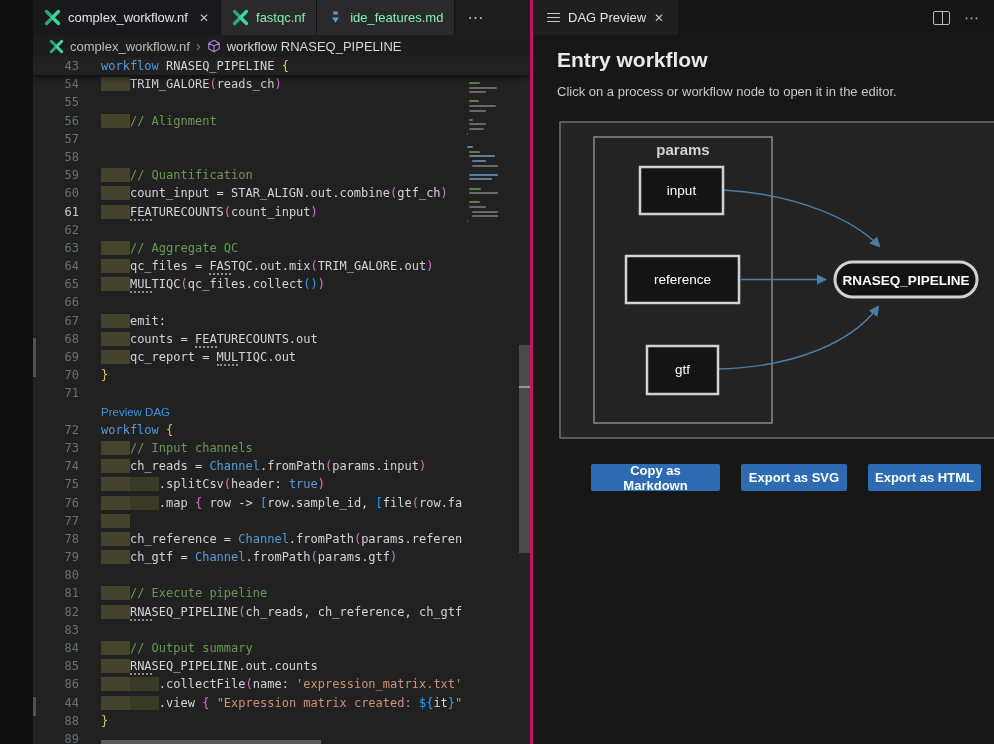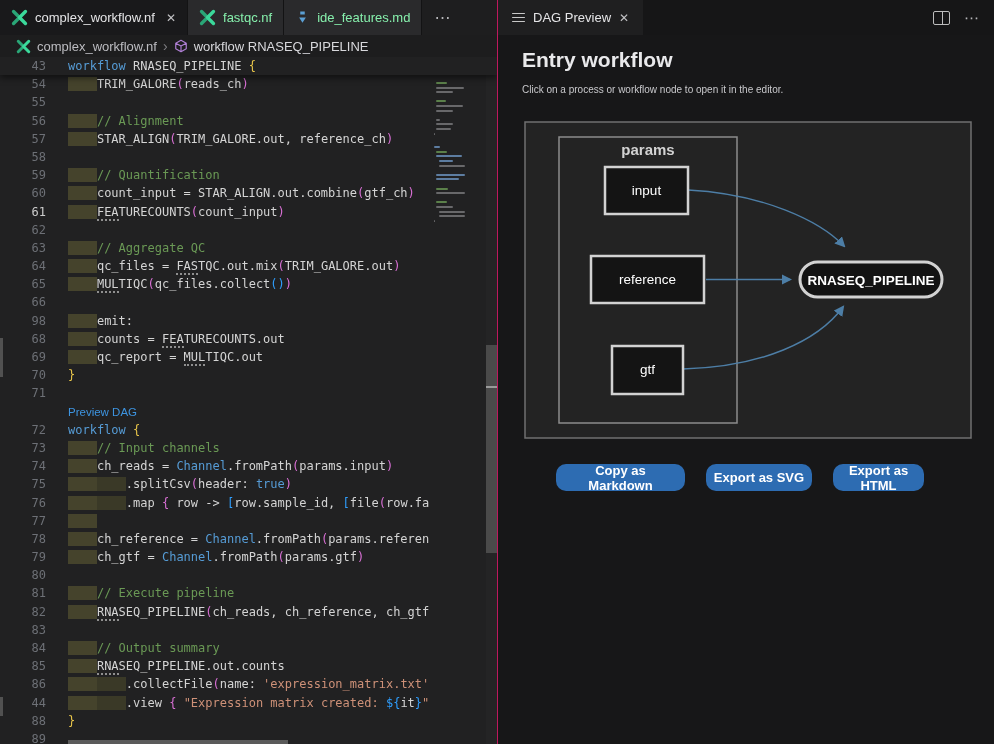--- a/index.html
+++ b/index.html
@@ -1,19 +1,19 @@
 <!DOCTYPE html>
 <html><head>
 <meta charset="utf-8">
 <style>
   html,body{margin:0;padding:0;background:#101010;}
   body{width:994px;height:744px;overflow:hidden;font-family:"Liberation Sans",sans-serif;-webkit-font-smoothing:antialiased;}
   .app{display:flex;width:994px;height:744px;}
   
-  .editor-group{width:497px;flex:0 0 497px;display:flex;flex-direction:column;background:#212122;border-right:1px solid #be185d;}
+  .editor-group{width:497px;flex:0 0 497px;display:flex;flex-direction:column;background:#212122;border-right:3px solid #be185d;margin-left:33px;}
   .tabbar{height:35px;flex:0 0 35px;background:#1e1e1f;display:flex;align-items:stretch;}
   .tab{display:flex;align-items:center;gap:7px;padding:0 11px;font-size:13px;color:#86efac;background:#2a2a2c;border-right:1px solid #131314;cursor:pointer;white-space:nowrap;}
   .tab.active{background:#19191b;color:#e4e4e6;}
   .tab .close{font-size:12px;color:#c2c2c5;margin-left:4px;}
   .tab-overflow{display:flex;align-items:center;padding:0 12px;color:#b8b8bb;font-size:16px;letter-spacing:1px;cursor:pointer;}
   .breadcrumb{height:22px;flex:0 0 22px;background:#1d1d1e;display:flex;align-items:center;gap:6px;padding-left:16px;font-size:13px;color:#a5a5aa;}
   .breadcrumb .file{color:#bcbcc1;}
   .breadcrumb .sep{color:#7e7e82;font-size:14px;}
   .breadcrumb .symbol{color:#d8d8dc;}
   
@@ -41,25 +41,25 @@
   .panel-tabbar{height:35px;background:#161617;display:flex;align-items:stretch;}
   .panel-tab{display:flex;align-items:center;gap:8px;padding:0 14px;background:#1f1f20;color:#e5e5e7;font-size:13px;cursor:pointer;}
   .panel-tab .close{color:#c2c2c5;font-size:12px;}
   .list-icon{display:inline-flex;flex-direction:column;gap:2.5px;width:13px;}
   .list-icon i{display:block;height:1.5px;background:#c8c8c8;border-radius:1px;}
   .panel-actions{margin-left:auto;display:flex;align-items:center;gap:14px;padding-right:14px;}
   .split-icon{width:15px;height:12px;border:1.3px solid #bdbdbd;border-radius:2px;position:relative;}
   .split-icon::after{content:"";position:absolute;left:50%;top:0;bottom:0;width:1.3px;background:#bdbdbd;}
   .more-dots{color:#b5b5b8;font-size:15px;letter-spacing:1px;}
   .panel-heading{position:absolute;left:24px;top:48px;font-size:21px;font-weight:bold;color:#e9e9eb;}
-  .panel-desc{position:absolute;left:24px;top:84px;font-size:10px;color:#c9c9cc;}
+  .panel-desc{position:absolute;left:24px;top:84px;font-size:13px;color:#c9c9cc;}
   .dag{position:absolute;left:26px;top:121px;}
   .panel-buttons{position:absolute;left:58px;top:464px;display:flex;gap:21px;}
-  .btn{height:27px;display:flex;align-items:center;justify-content:center;background:#2d6cb2;color:#fff;font-size:13px;font-weight:600;border:none;border-radius:10px;cursor:pointer;font-family:"Liberation Sans",sans-serif;}
-  .btn.b0{width:129px}.btn.b1{width:106px}.btn.b2{width:91px}
+  .btn{height:27px;display:flex;align-items:center;justify-content:center;background:#2d6cb2;color:#fff;font-size:13px;font-weight:600;border:none;border-radius:2px;cursor:pointer;font-family:"Liberation Sans",sans-serif;}
+  .btn.b0{width:129px}.btn.b1{width:106px}.btn.b2{width:113px}
 </style>
 </head>
 <body>
 
 <div class="app">
 
   <div class="editor-group">
 
     <div class="tabbar">
       <div class="tab active">
@@ -104,31 +104,31 @@
         <div class="row">
           <span class="gut">43</span>
           <span class="code"><span class="tk-k">workflow</span><span class="tk-p"> RNASEQ_PIPELINE </span><span class="tk-b1">{</span></span>
         </div>
       </div>
 
       <div id="code-lines">
           <div class="row"><span class="gut">54</span><span class="code"><span class="tk-w">    </span><span class="tk-p">TRIM_GALORE</span><span class="tk-b2">(</span><span class="tk-p">reads_ch</span><span class="tk-b2">)</span></span></div>
           <div class="row"><span class="gut">55</span><span class="code"></span></div>
           <div class="row"><span class="gut">56</span><span class="code"><span class="tk-w">    </span><span class="tk-c">// Alignment</span></span></div>
-          <div class="row"><span class="gut">57</span><span class="code"><span class="tk-w">    </span><span class="tk-p">STAR_ALIGN</span><span class="tk-b2">(</span><span class="tk-p">TRIM_GALORE.out, reference_ch</span><span class="tk-b2">)</span></span></div>
+          <div class="row"><span class="gut">57</span></div>
           <div class="row"><span class="gut">58</span><span class="code"></span></div>
           <div class="row"><span class="gut">59</span><span class="code"><span class="tk-w">    </span><span class="tk-c">// Quantification</span></span></div>
           <div class="row"><span class="gut">60</span><span class="code"><span class="tk-w">    </span><span class="tk-p">count_input = STAR_ALIGN.out.combine</span><span class="tk-b2">(</span><span class="tk-p">gtf_ch</span><span class="tk-b2">)</span></span></div>
           <div class="row"><span class="gut active">61</span><span class="code"><span class="tk-w">    </span><span class="tk-h3">FEA</span><span class="tk-p">TURECOUNTS</span><span class="tk-b2">(</span><span class="tk-p">count_input</span><span class="tk-b2">)</span></span></div>
           <div class="row"><span class="gut">62</span><span class="code"></span></div>
           <div class="row"><span class="gut">63</span><span class="code"><span class="tk-w">    </span><span class="tk-c">// Aggregate QC</span></span></div>
           <div class="row"><span class="gut">64</span><span class="code"><span class="tk-w">    </span><span class="tk-p">qc_files = </span><span class="tk-h3">FAS</span><span class="tk-p">TQC.out.mix</span><span class="tk-b2">(</span><span class="tk-p">TRIM_GALORE.out</span><span class="tk-b2">)</span></span></div>
           <div class="row"><span class="gut">65</span><span class="code"><span class="tk-w">    </span><span class="tk-h3">MUL</span><span class="tk-p">TIQC</span><span class="tk-b2">(</span><span class="tk-p">qc_files.collect</span><span class="tk-b3">()</span><span class="tk-b2">)</span></span></div>
           <div class="row"><span class="gut">66</span><span class="code"></span></div>
-          <div class="row"><span class="gut">98</span><span class="code"><span class="tk-w">    </span><span class="tk-p">emit:</span></span></div>
+          <div class="row"><span class="gut">67</span><span class="code"><span class="tk-w">    </span><span class="tk-p">emit:</span></span></div>
           <div class="row"><span class="gut">68</span><span class="code"><span class="tk-w">    </span><span class="tk-p">counts = </span><span class="tk-h3">FEA</span><span class="tk-p">TURECOUNTS.out</span></span></div>
           <div class="row"><span class="gut">69</span><span class="code"><span class="tk-w">    </span><span class="tk-p">qc_report = </span><span class="tk-h3">MUL</span><span class="tk-p">TIQC.out</span></span></div>
           <div class="row"><span class="gut">70</span><span class="code"><span class="tk-b1">}</span></span></div>
           <div class="row"><span class="gut">71</span><span class="code"></span></div>
           <div class="row"><span class="gut"></span><span class="codelens">Preview DAG</span></div>
           <div class="row"><span class="gut">72</span><span class="code"><span class="tk-k">workflow</span><span class="tk-p"> </span><span class="tk-b1">{</span></span></div>
           <div class="row"><span class="gut">73</span><span class="code"><span class="tk-w">    </span><span class="tk-c">// Input channels</span></span></div>
           <div class="row"><span class="gut">74</span><span class="code"><span class="tk-w">    </span><span class="tk-p">ch_reads = </span><span class="tk-k">Channel</span><span class="tk-p">.fromPath</span><span class="tk-b2">(</span><span class="tk-p">params.input</span><span class="tk-b2">)</span></span></div>
           <div class="row"><span class="gut">75</span><span class="code"><span class="tk-w">    </span><span class="tk-w2">    </span><span class="tk-p">.splitCsv</span><span class="tk-b2">(</span><span class="tk-p">header: </span><span class="tk-k">true</span><span class="tk-b2">)</span></span></div>
           <div class="row"><span class="gut">76</span><span class="code"><span class="tk-w">    </span><span class="tk-w2">    </span><span class="tk-p">.map </span><span class="tk-b2">{</span><span class="tk-p"> row -&gt; </span><span class="tk-b3">[</span><span class="tk-p">row.sample_id, </span><span class="tk-b3">[</span><span class="tk-p">file</span><span class="tk-b2">(</span><span class="tk-p">row.fa</span></span></div>

